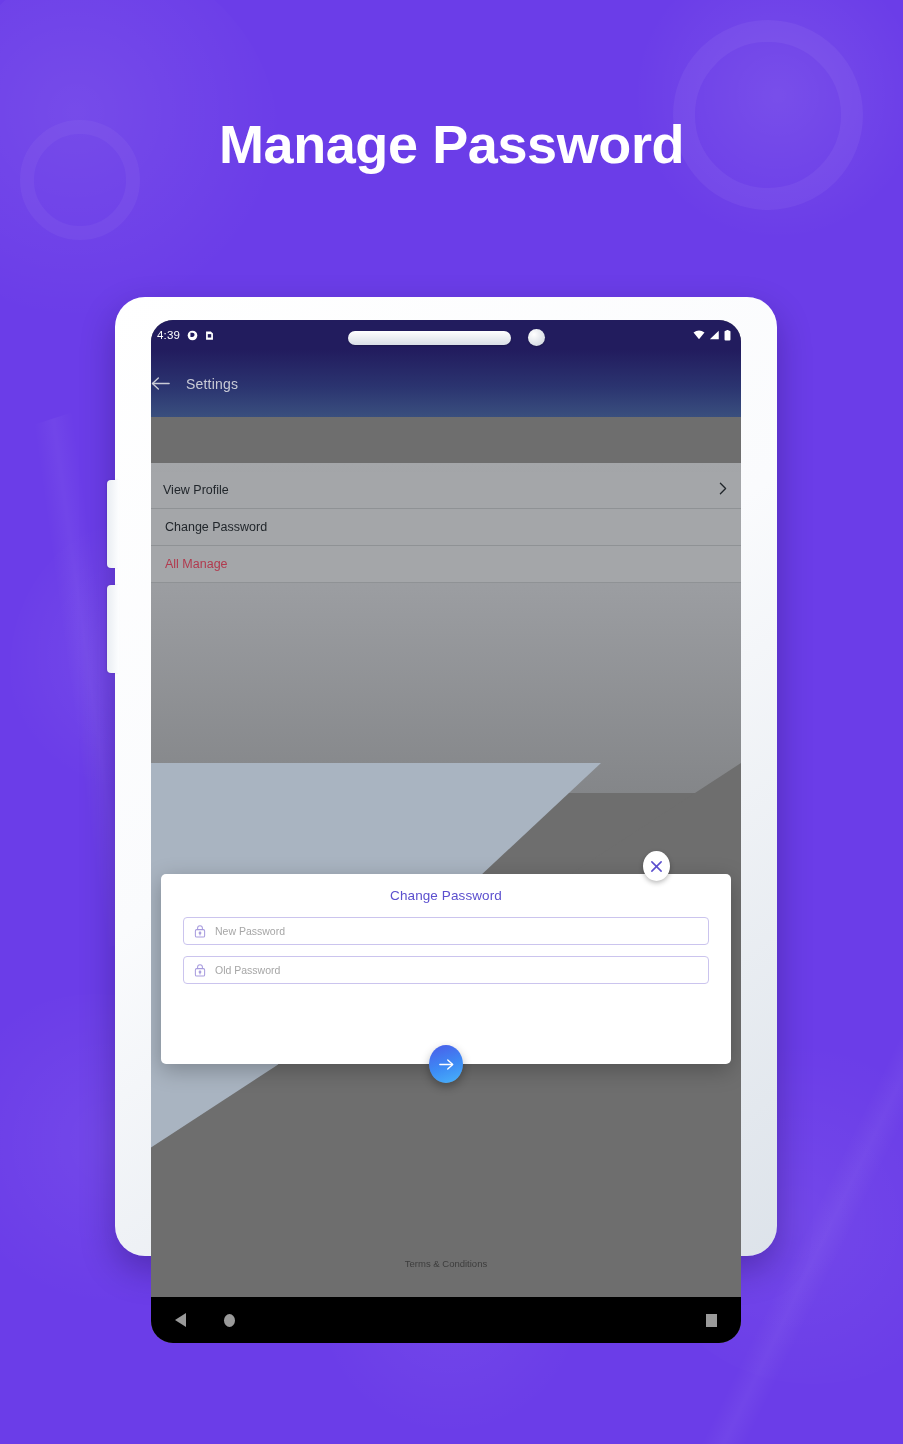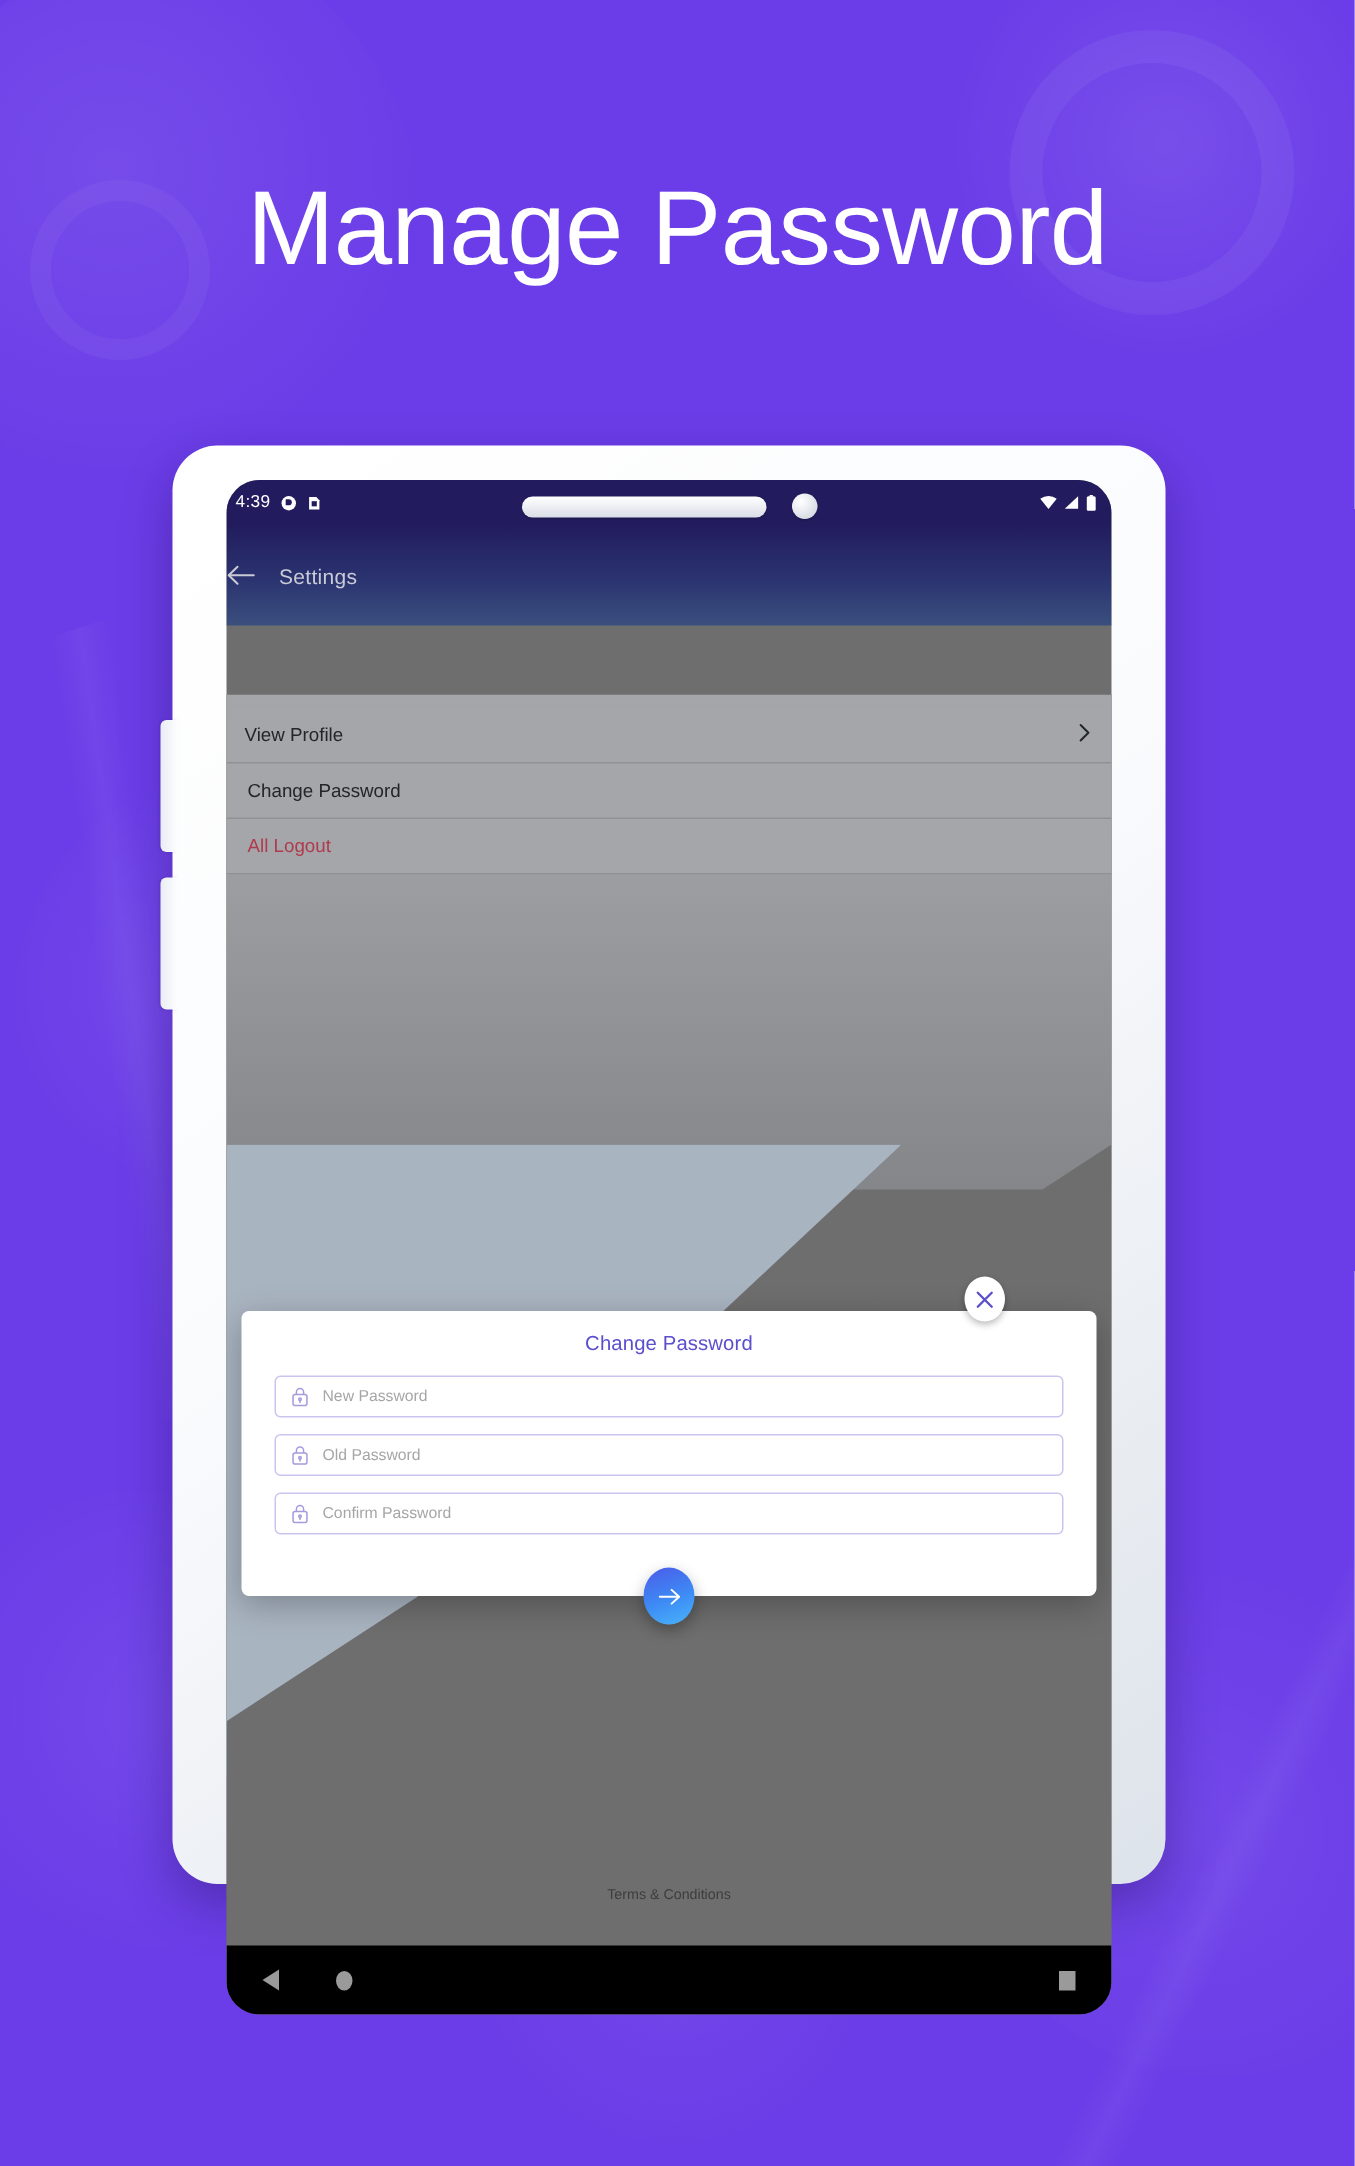--- a/index.html
+++ b/index.html
@@ -39,22 +39,22 @@
   .wm-slash { position:absolute; pointer-events:none;
               background:linear-gradient(100deg, rgba(255,255,255,0) 0 46%, rgba(255,255,255,.045) 50%, rgba(255,255,255,0) 54% 100%); }
   .wm-s1 { left:-120px; top:420px; width:420px; height:520px; transform:rotate(-18deg); }
   .wm-s2 { right:-130px; top:980px; width:420px; height:520px; transform:rotate(16deg); }
 
   
   .headline {
     position:absolute; left:0; right:0; top:115px;
     text-align:center;
     color:#FFFFFF;
-    font-size:70px;
-    font-weight:normal;
+    font-size:54px;
+    font-weight:bold;
     letter-spacing:-0.4px;
     line-height:1.08;
     z-index:5;
   }
 
   
   .device {
     position:absolute;
     left:115px; top:297px;
     width:662px; height:959px;
@@ -345,21 +345,21 @@
                   <path d="M1.5 1.5 7.5 7.5 1.5 13.5"></path>
                 </svg>
               </span>
             </div>
 
             <div class="list-row">
               <span>Change Password</span>
             </div>
 
             <div class="list-row danger">
-              <span>All Logout</span>
+              <span>All Manage</span>
             </div>
 
           </div>
 
           <div class="terms">Terms &amp; Conditions</div>
 
           <div class="modal-close">
             <svg width="13" height="13" viewBox="0 0 14 14" fill="none" stroke="#5B4FCE" stroke-width="1.7" stroke-linecap="round">
               <path d="M2 2l10 10M12 2L2 12"></path>
             </svg>
@@ -385,31 +385,20 @@
                 <svg width="12" height="14" viewBox="0 0 14 16" fill="none" stroke="#A79BDE" stroke-width="1.2">
                   <rect x="1.6" y="6.4" width="10.8" height="8.6" rx="1.6"></rect>
                   <path d="M4.2 6.4V4.6a2.8 2.8 0 0 1 5.6 0v1.8"></path>
                   <circle cx="7" cy="10.2" r="1"></circle>
                   <path d="M7 10.8v1.8" stroke-linecap="round"></path>
                 </svg>
               </span>
               <span class="field-ph">Old Password</span>
             </div>
 
-            <div class="field">
-              <span class="lock-ico">
-                <svg width="12" height="14" viewBox="0 0 14 16" fill="none" stroke="#A79BDE" stroke-width="1.2">
-                  <rect x="1.6" y="6.4" width="10.8" height="8.6" rx="1.6"></rect>
-                  <path d="M4.2 6.4V4.6a2.8 2.8 0 0 1 5.6 0v1.8"></path>
-                  <circle cx="7" cy="10.2" r="1"></circle>
-                  <path d="M7 10.8v1.8" stroke-linecap="round"></path>
-                </svg>
-              </span>
-              <span class="field-ph">Confirm Password</span>
-            </div>
           </div>
 
           <div class="submit-fab">
             <svg width="15" height="13" viewBox="0 0 18 14" fill="none" stroke="#FFFFFF" stroke-width="1.6" stroke-linecap="round" stroke-linejoin="round">
               <path d="M1 7h15"></path>
                 <path d="M10.5 1.5 16.5 7l-6 5.5"></path>
             </svg>
           </div>
 
         </div>

